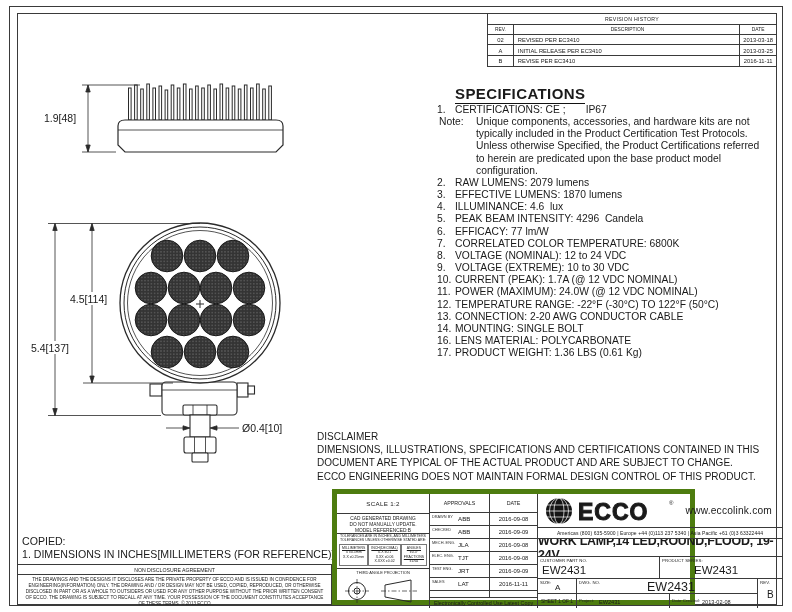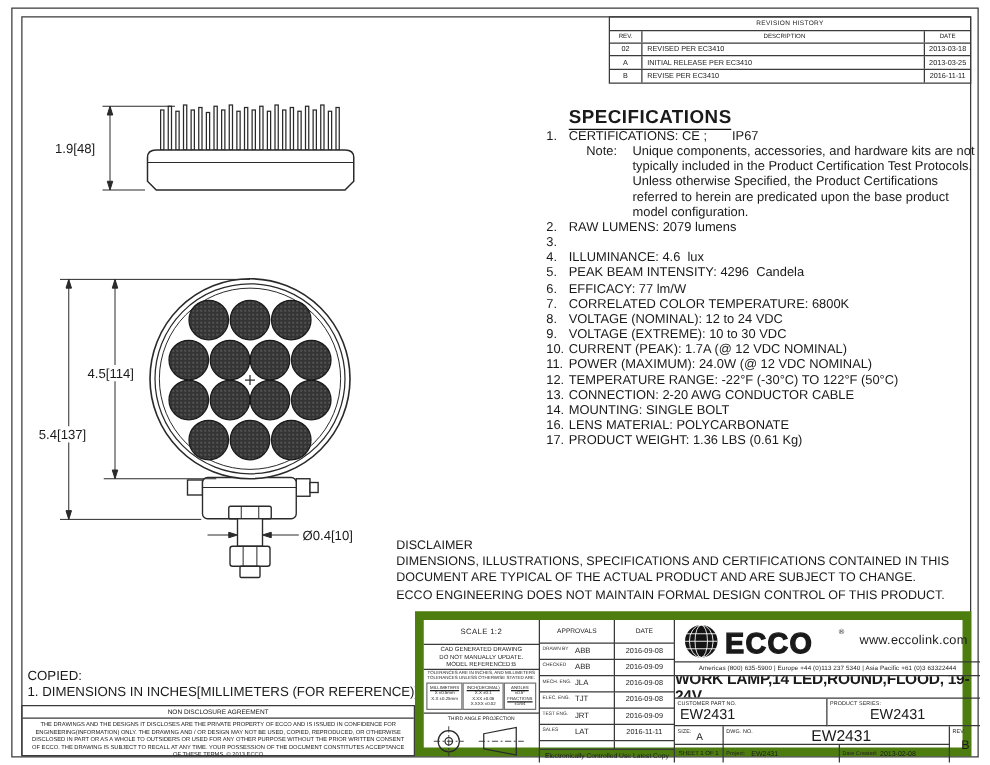--- a/index.html
+++ b/index.html
@@ -22,37 +22,37 @@
   .rev-head{font-size:4.9px;color:#222;}
   .rev-data{font-size:5.8px;}
 
   
   .spec-title{left:455px;top:85px;font-size:15px;font-weight:bold;letter-spacing:.4px;
               border-bottom:1.6px solid #111;padding-bottom:1px;}
   .spec-list{left:437px;top:104px;width:348px;font-size:10.3px;line-height:12.15px;}
   .spec-row{display:flex;}
   .spec-num{width:18px;flex:none;}
   .spec-txt{white-space:pre;}
-  .spec-note{display:flex;margin-left:32px;}
+  .spec-note{display:flex;margin-left:2px;}
   .note-lbl{width:37px;flex:none;}
   .note-txt{width:292px;}
 
   
   .disclaimer{left:317px;top:430px;font-size:10px;line-height:13.2px;white-space:nowrap;}
 
   
   .notes{left:22px;top:535px;font-size:10.6px;line-height:12.5px;}
 
   
   .nda{left:17px;top:564px;width:315px;height:41px;border:1px solid #3a3a3a;}
   .nda-title{font-size:5.2px;text-align:center;padding:1.5px 0;border-bottom:1px solid #3a3a3a;}
   .nda-body{font-size:4.6px;line-height:1.32;text-align:center;padding:1.5px 7px;color:#222;}
 
   
-  .tblock{left:332px;top:489px;width:445px;height:116px;border:7px solid #4d7c0f;}
+  .tblock{left:332px;top:489px;width:363px;height:116px;border:5px solid #4d7c0f;}
   .tb-cell{position:absolute;box-sizing:border-box;overflow:hidden;}
   .bR{border-right:1px solid #3a3a3a;} .bB{border-bottom:1px solid #3a3a3a;}
   .c-center{display:flex;align-items:center;justify-content:center;}
   .scale-cell{font-size:6.2px;letter-spacing:.3px;}
   .cad-cell{font-size:4.8px;text-align:center;line-height:1.3;padding-top:2px;}
   .tol-h{font-size:3.6px;text-align:center;line-height:1.2;color:#222;}
   .tol-grid{display:flex;justify-content:space-between;padding:1px 2px;}
   .tol-col{font-size:3.5px;line-height:1.3;text-align:center;border:0.5px solid #777;padding:1px 2px;}
   .tol-u{text-decoration:underline;}
   .proj-lbl{font-size:4px;text-align:center;padding-top:1px;color:#222;}
@@ -226,20 +226,21 @@
     <div class="spec-note">
       <span class="note-lbl">Note:</span>
       <span class="note-txt">Unique components, accessories, and hardware kits are not typically included in the Product Certification Test Protocols.  Unless otherwise Specified, the Product Certifications referred to herein are predicated upon the base product model configuration.</span>
     </div>
     <div class="spec-row">
         <span class="spec-num">2.</span>
         <span class="spec-txt">RAW LUMENS: 2079 lumens</span>
       </div>
     <div class="spec-row">
         <span class="spec-num">3.</span>
+        <span class="spec-txt">EFFECTIVE LUMENS: 1870 lumens</span>
       </div>
     <div class="spec-row">
         <span class="spec-num">4.</span>
         <span class="spec-txt">ILLUMINANCE: 4.6  lux</span>
       </div>
     <div class="spec-row">
         <span class="spec-num">5.</span>
         <span class="spec-txt">PEAK BEAM INTENSITY: 4296  Candela</span>
       </div>
     <div class="spec-row">

